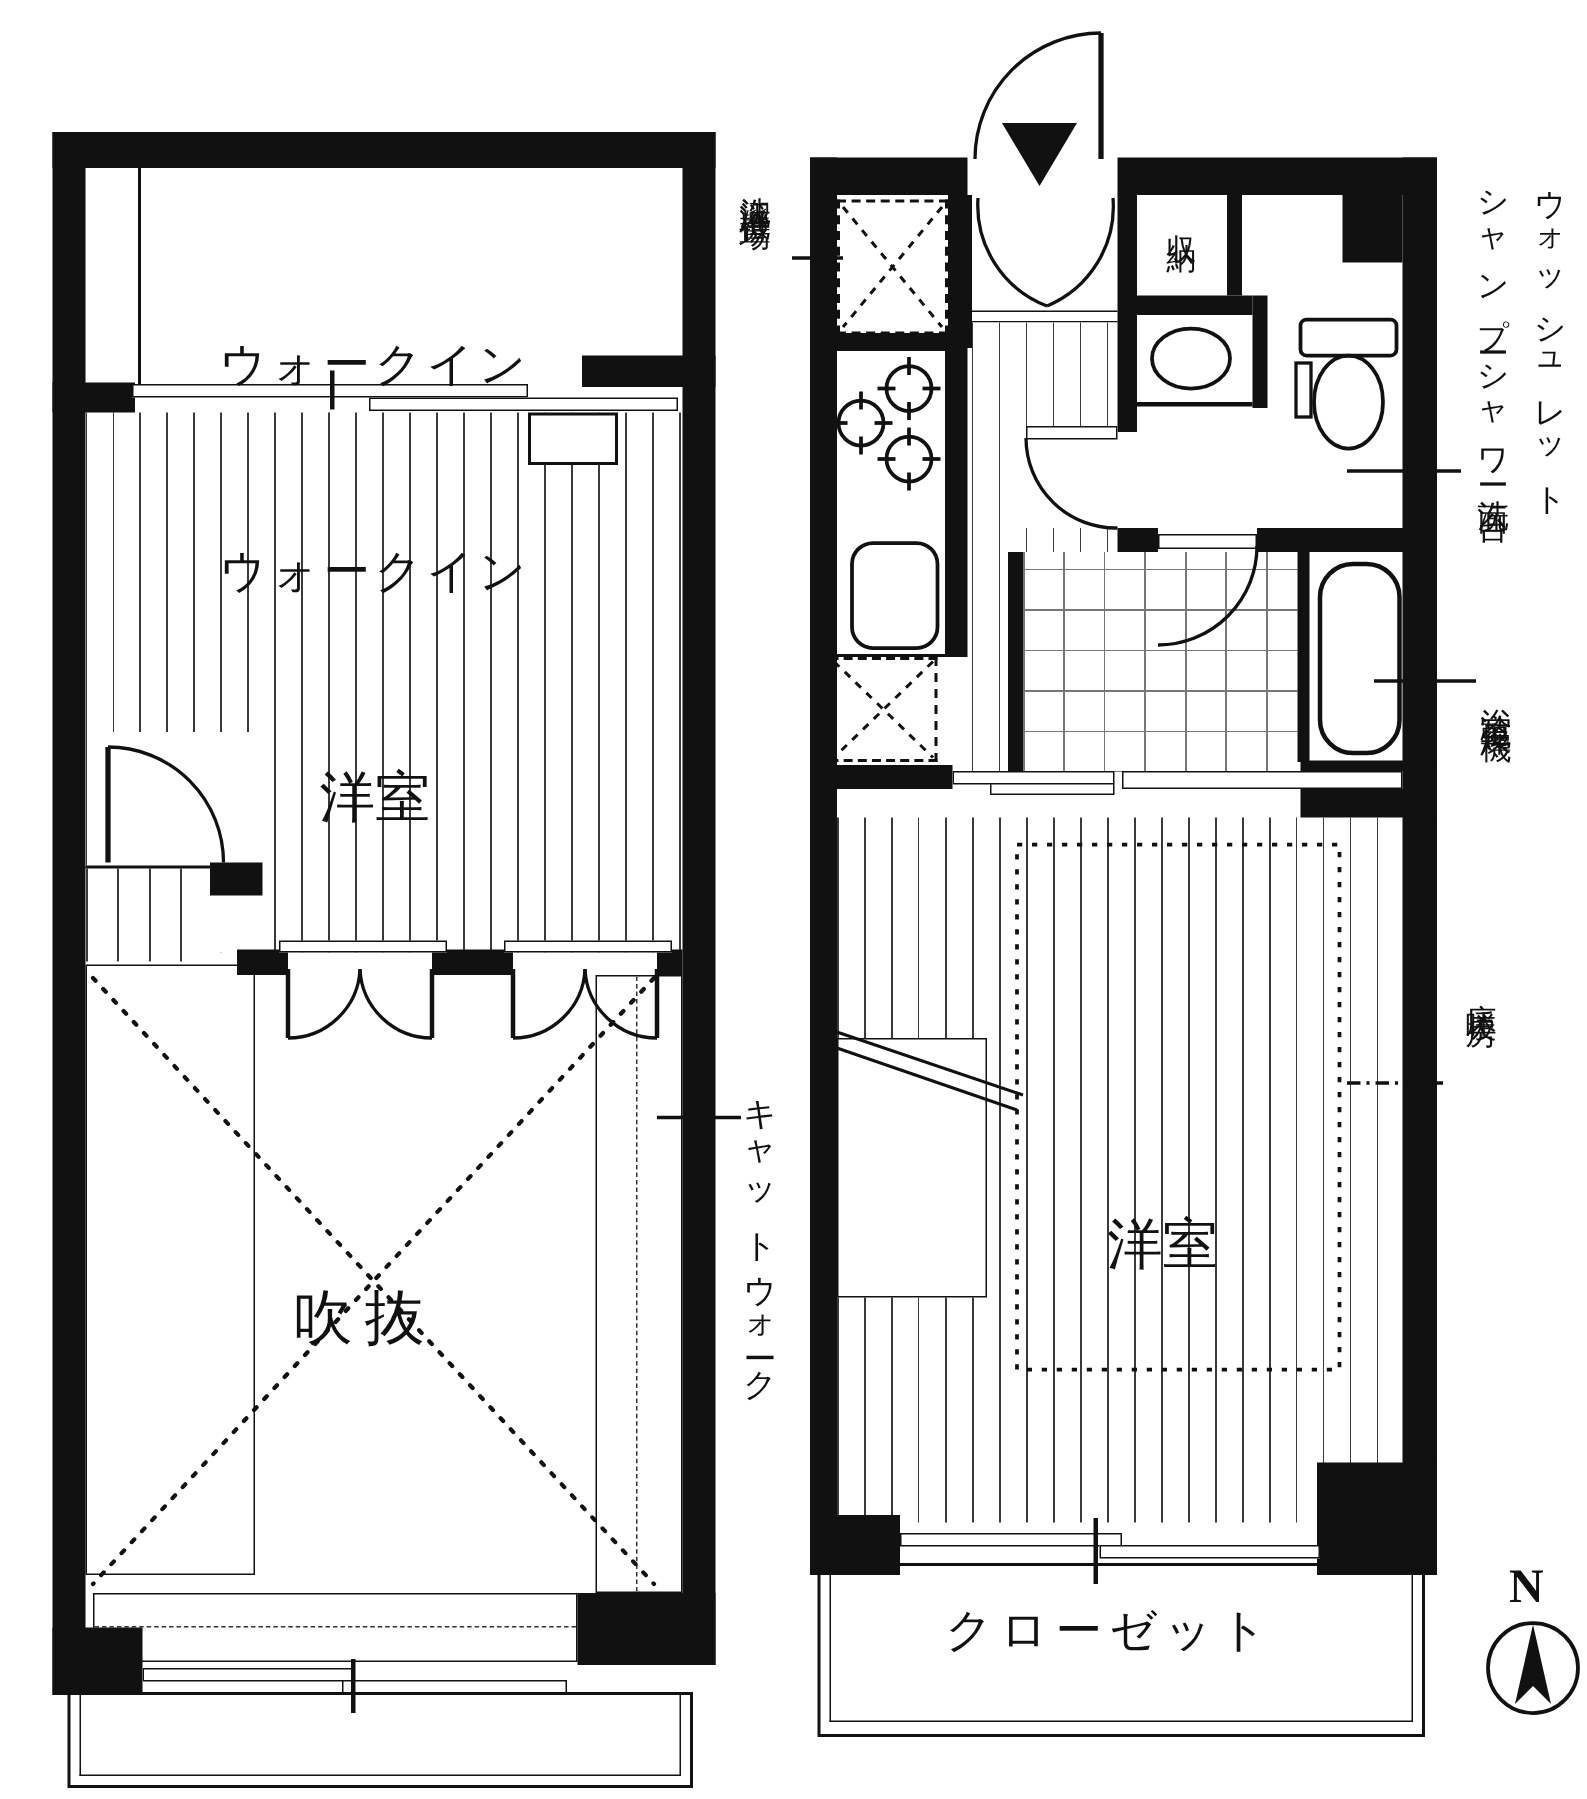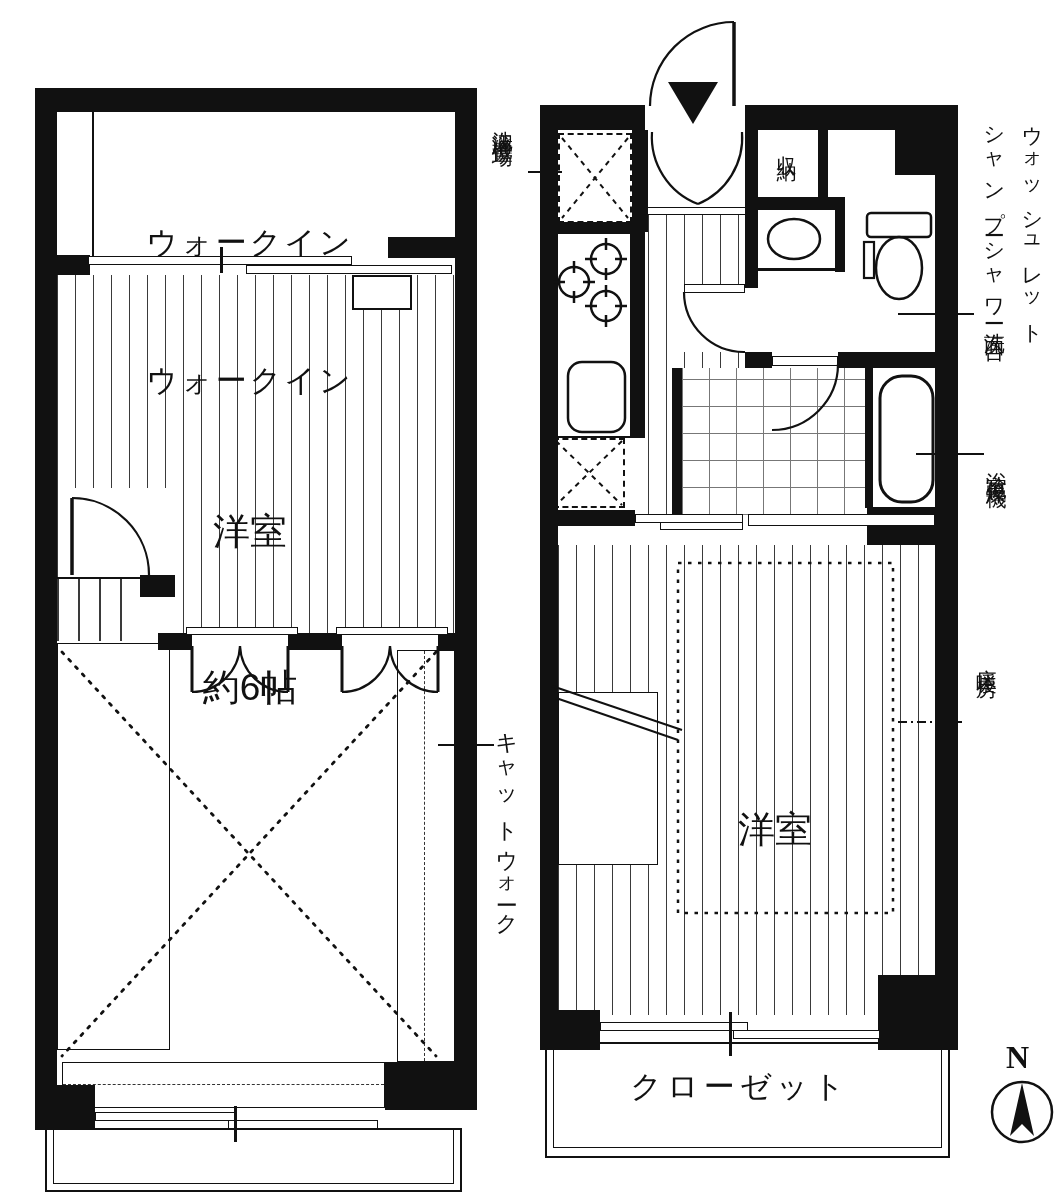--- a/index.html
+++ b/index.html
@@ -68,22 +68,22 @@
   <div class="thinline" style="left:234px;top:1106px;width:2.5px;height:36px;"></div>
   <div class="abs" style="left:45px;top:1128px;width:417px;height:64px;border:2.5px solid #111;box-sizing:border-box;"></div>
   <div class="abs" style="left:53px;top:1128px;width:401px;height:56px;border:1.5px solid #111;border-top:none;box-sizing:border-box;"></div>
 
   <div class="label ctr" style="left:75px;top:128px;width:350px;font-size:31px;letter-spacing:3px;line-height:46px;">
     <div>ウォークイン</div>
     <div>ウォークイン</div>
   </div>
   <div class="label ctr" style="left:145px;top:402px;width:210px;font-size:37px;line-height:52px;">
     <div>洋室</div>
-    <div>約6帖</div>
-  </div>
+  </div>
+  <div class="label" style="left:195px;top:852px;font-size:40px;letter-spacing:8px;">吹抜</div>
   <div class="label vert" style="left:492px;top:718px;font-size:22px;">キャットウォーク</div>
 
   <div class="room" style="left:648px;top:130px;width:97px;height:85px;"></div>
   <div class="abs" style="left:648px;top:207px;width:97px;height:8px;border-top:1.5px solid #111;border-bottom:1.5px solid #111;box-sizing:border-box;background:#fff;"></div>
   <div class="dashedbox" style="left:558px;top:133px;width:74px;height:90px;"></div>
   <div class="room" style="left:755px;top:130px;width:63px;height:67px;"></div>
   <div class="room" style="left:758px;top:200px;width:177px;height:152px;"></div>
   <div class="room" style="left:828px;top:128px;width:107px;height:104px;"></div>
   <div class="wall" style="left:895px;top:128px;width:40px;height:47px;"></div>
   <div class="room" style="left:758px;top:210px;width:77px;height:62px;"></div>

